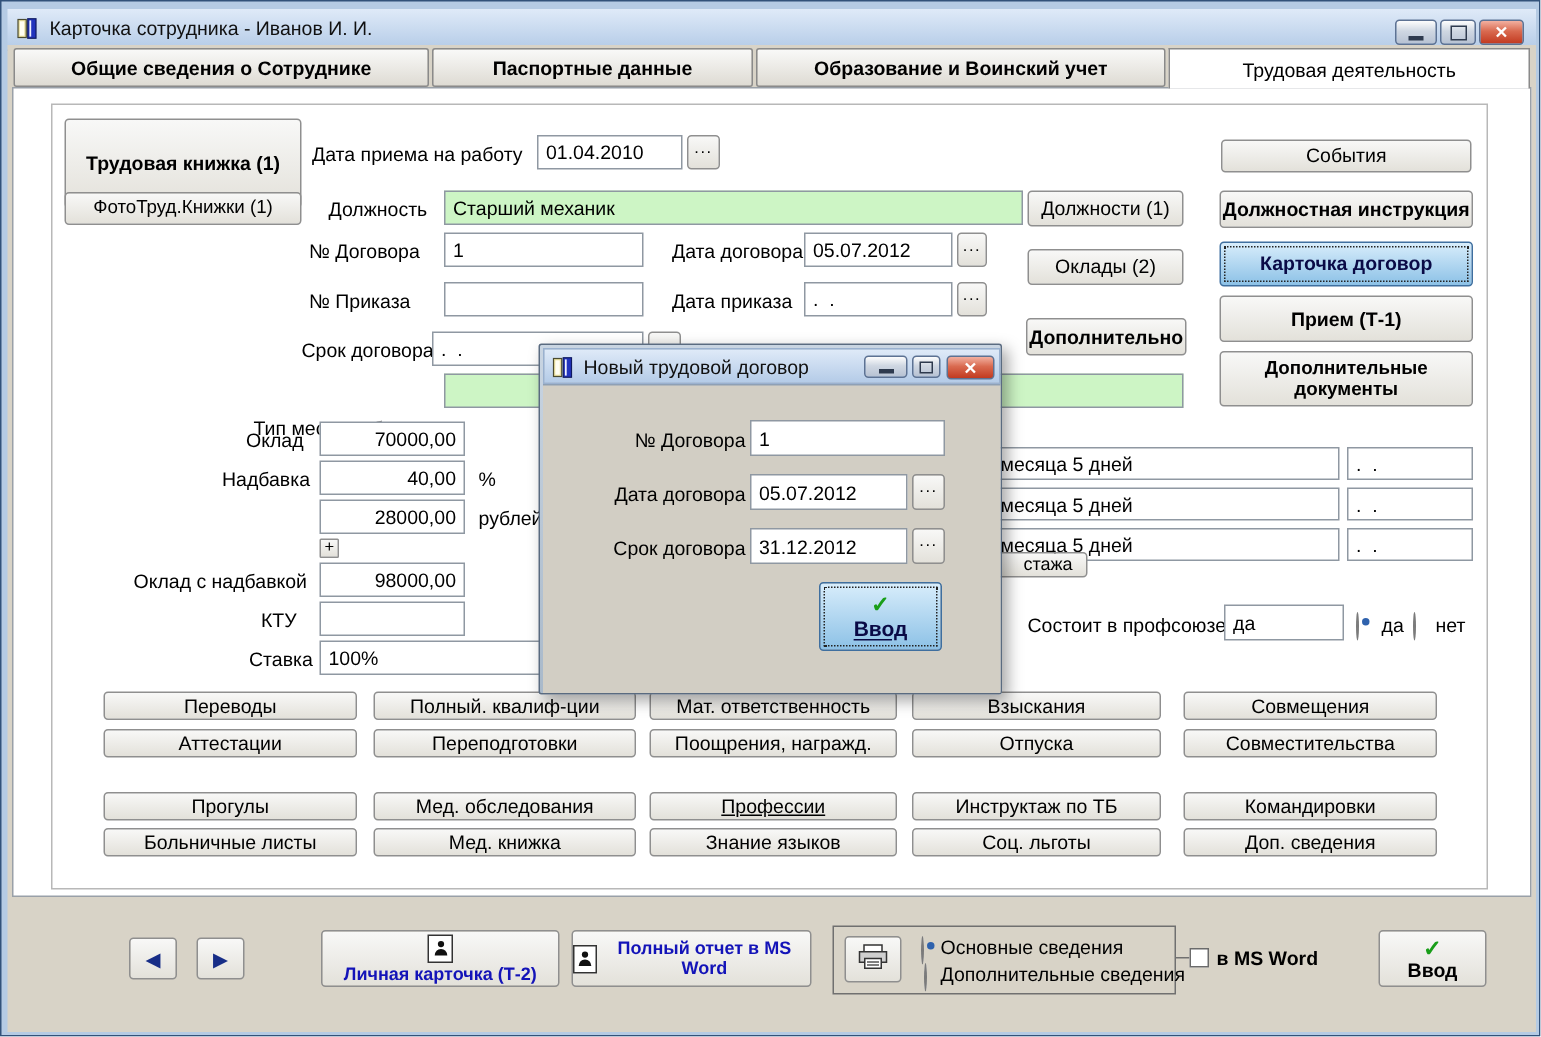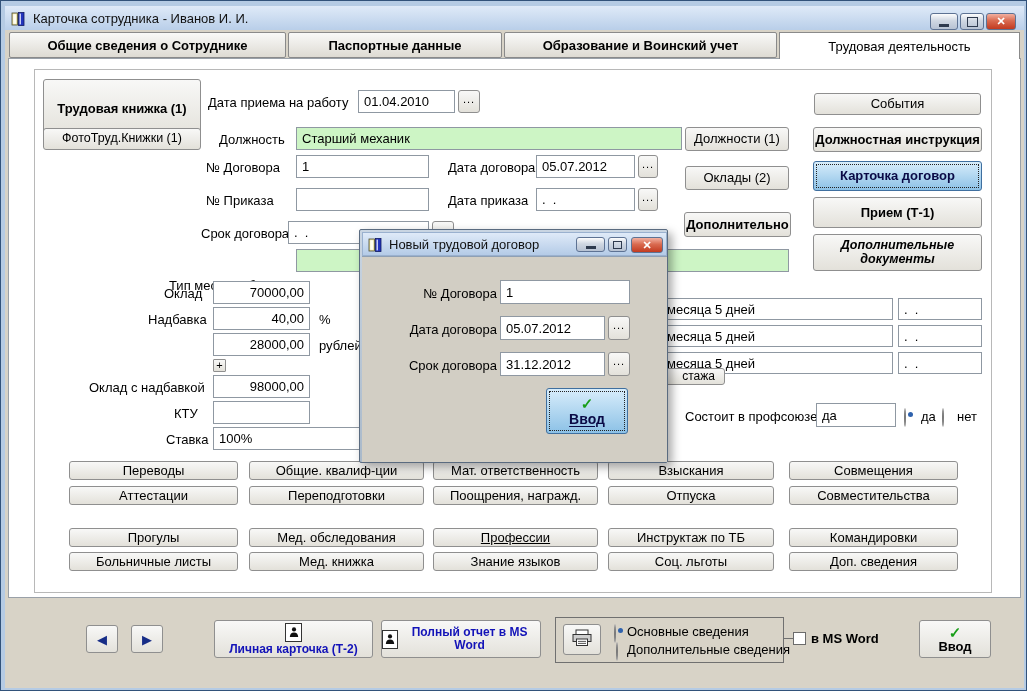--- a/index.html
+++ b/index.html
@@ -174,21 +174,21 @@
     </div>
   <div class="abs b bold" style="left:812px;top:126px;width:169px;height:25px;">
       <span>Должностная инструкция</span>
     </div>
   <div class="abs b sel" style="left:812px;top:160px;width:169px;height:30px;">
       <span>Карточка договор</span>
     </div>
   <div class="abs b bold" style="left:812px;top:196px;width:169px;height:31px;">
       <span>Прием (Т-1)</span>
     </div>
-  <div class="abs b bold" style="left:812px;top:233px;width:169px;height:37px;font-size:12.5px;padding:2px 14px;font-style:italic;">
+  <div class="abs b bold" style="left:812px;top:233px;width:169px;height:37px;font-size:12.5px;padding:2px 14px;">
       <span>Дополнительные документы</span>
     </div>
 
   
   <input class="abs inp" style="left: 660px; top: 297px; width: 232px; height: 22px;" value="месяца 5 дней">
   <input class="abs inp" style="left: 897px; top: 297px; width: 84px; height: 22px;" value=".  .">
   <input class="abs inp" style="left: 660px; top: 324px; width: 232px; height: 22px;" value="месяца 5 дней">
   <input class="abs inp" style="left: 897px; top: 324px; width: 84px; height: 22px;" value=".  .">
   <input class="abs inp" style="left: 660px; top: 351px; width: 232px; height: 22px;" value="месяца 5 дней">
   <input class="abs inp" style="left: 897px; top: 351px; width: 84px; height: 22px;" value=".  .">
@@ -202,21 +202,21 @@
   <span class="abs radio sel" style="left:903px;top:408px;"></span>
   <span class="abs lbl" style="left:920px;top:408px;">да</span>
   <span class="abs radio" style="left:939px;top:408px;"></span>
   <span class="abs lbl" style="left:956px;top:408px;">нет</span>
 
   
   <div class="abs b" style="left:68px;top:460px;width:169px;height:19px;">
       <span>Переводы</span>
     </div>
   <div class="abs b" style="left:248px;top:460px;width:175px;height:19px;">
-      <span>Общие. квалиф-ции</span>
+      <span>Полный. квалиф-ции</span>
     </div>
   <div class="abs b" style="left:432px;top:460px;width:165px;height:19px;">
       <span>Мат. ответственность</span>
     </div>
   <div class="abs b" style="left:607px;top:460px;width:166px;height:19px;">
       <span>Взыскания</span>
     </div>
   <div class="abs b" style="left:788px;top:460px;width:169px;height:19px;">
       <span>Совмещения</span>
     </div>

